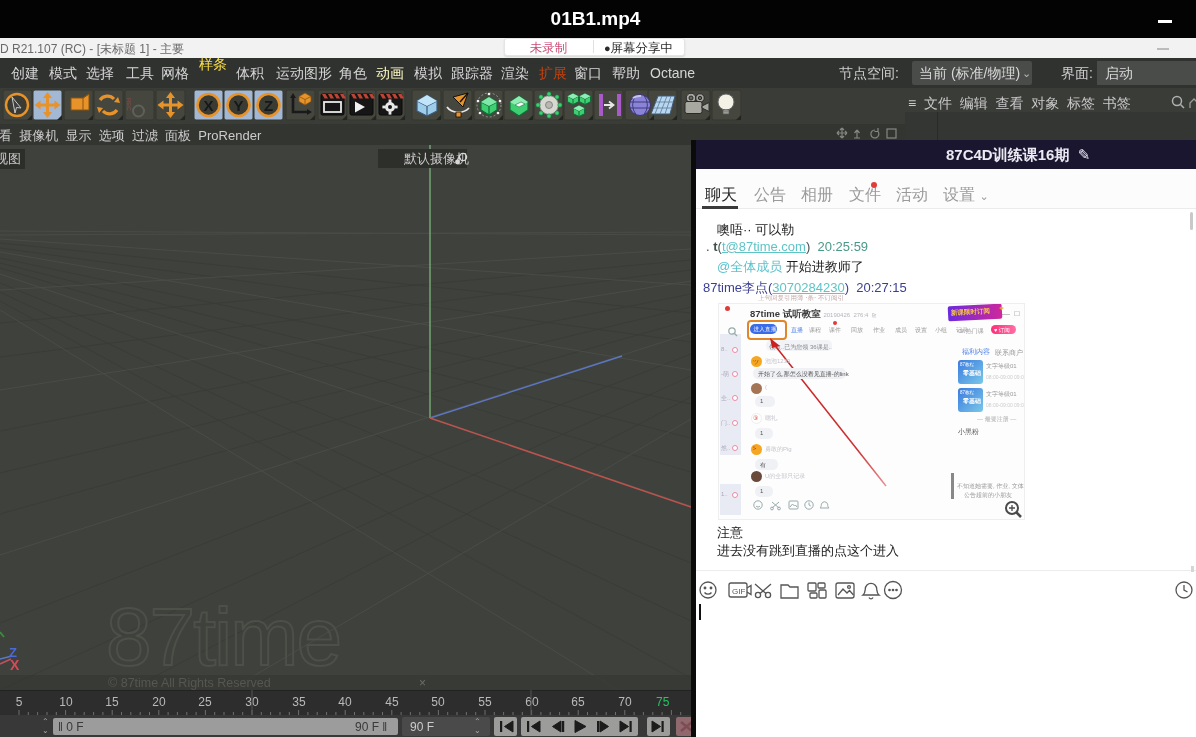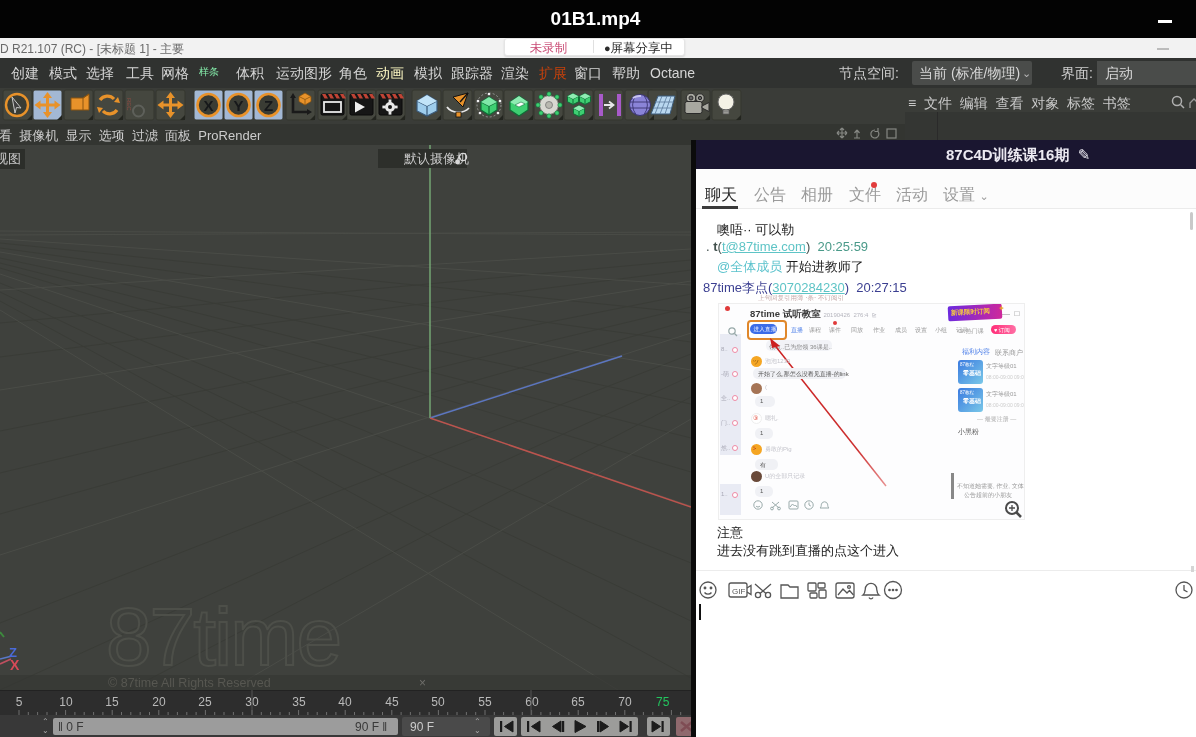--- a/index.html
+++ b/index.html
@@ -22,21 +22,21 @@
 <div class="abs" style="left:504px;top:40px;width:89px;text-align:center;color:#c94a74;font-size:12.5px;">未录制</div>
 <div class="abs" style="left:593px;top:40px;width:1px;height:13px;background:#e0e0e0;"></div>
 <div class="abs" style="left:594px;top:40px;width:89px;text-align:center;color:#2b2b2b;font-size:12.5px;"><span style="font-size:11px;">●</span>屏幕分享中</div>
 
 <div class="abs" style="left:0;top:58px;width:1196px;height:30px;background:#303230;"></div>
 <div class="abs" style="left:11px;top:65px;color:#d6d6d6;font-size:14px;">创建</div>
 <div class="abs" style="left:49px;top:65px;color:#d6d6d6;font-size:14px;">模式</div>
 <div class="abs" style="left:86px;top:65px;color:#d6d6d6;font-size:14px;">选择</div>
 <div class="abs" style="left:126px;top:65px;color:#d6d6d6;font-size:14px;">工具</div>
 <div class="abs" style="left:161px;top:65px;color:#d6d6d6;font-size:14px;">网格</div>
-<div class="abs" style="left:199px;top:65px;color:#86efac;font-size:10px;">样条</div>
+<div class="abs" style="left:199px;top:56px;color:#fde047;font-size:14px;">样条</div>
 <div class="abs" style="left:236px;top:65px;color:#d6d6d6;font-size:14px;">体积</div>
 <div class="abs" style="left:276px;top:65px;color:#d6d6d6;font-size:14px;">运动图形</div>
 <div class="abs" style="left:339px;top:65px;color:#d6d6d6;font-size:14px;">角色</div>
 <div class="abs" style="left:376px;top:65px;color:#fef9c3;font-size:14px;">动画</div>
 <div class="abs" style="left:414px;top:65px;color:#d6d6d6;font-size:14px;">模拟</div>
 <div class="abs" style="left:451px;top:65px;color:#d6d6d6;font-size:14px;">跟踪器</div>
 <div class="abs" style="left:501px;top:65px;color:#d6d6d6;font-size:14px;">渲染</div>
 <div class="abs" style="left:539px;top:65px;color:#c2410c;font-size:14px;">扩展</div>
 <div class="abs" style="left:574px;top:65px;color:#d6d6d6;font-size:14px;">窗口</div>
 <div class="abs" style="left:612px;top:65px;color:#d6d6d6;font-size:14px;">帮助</div>

